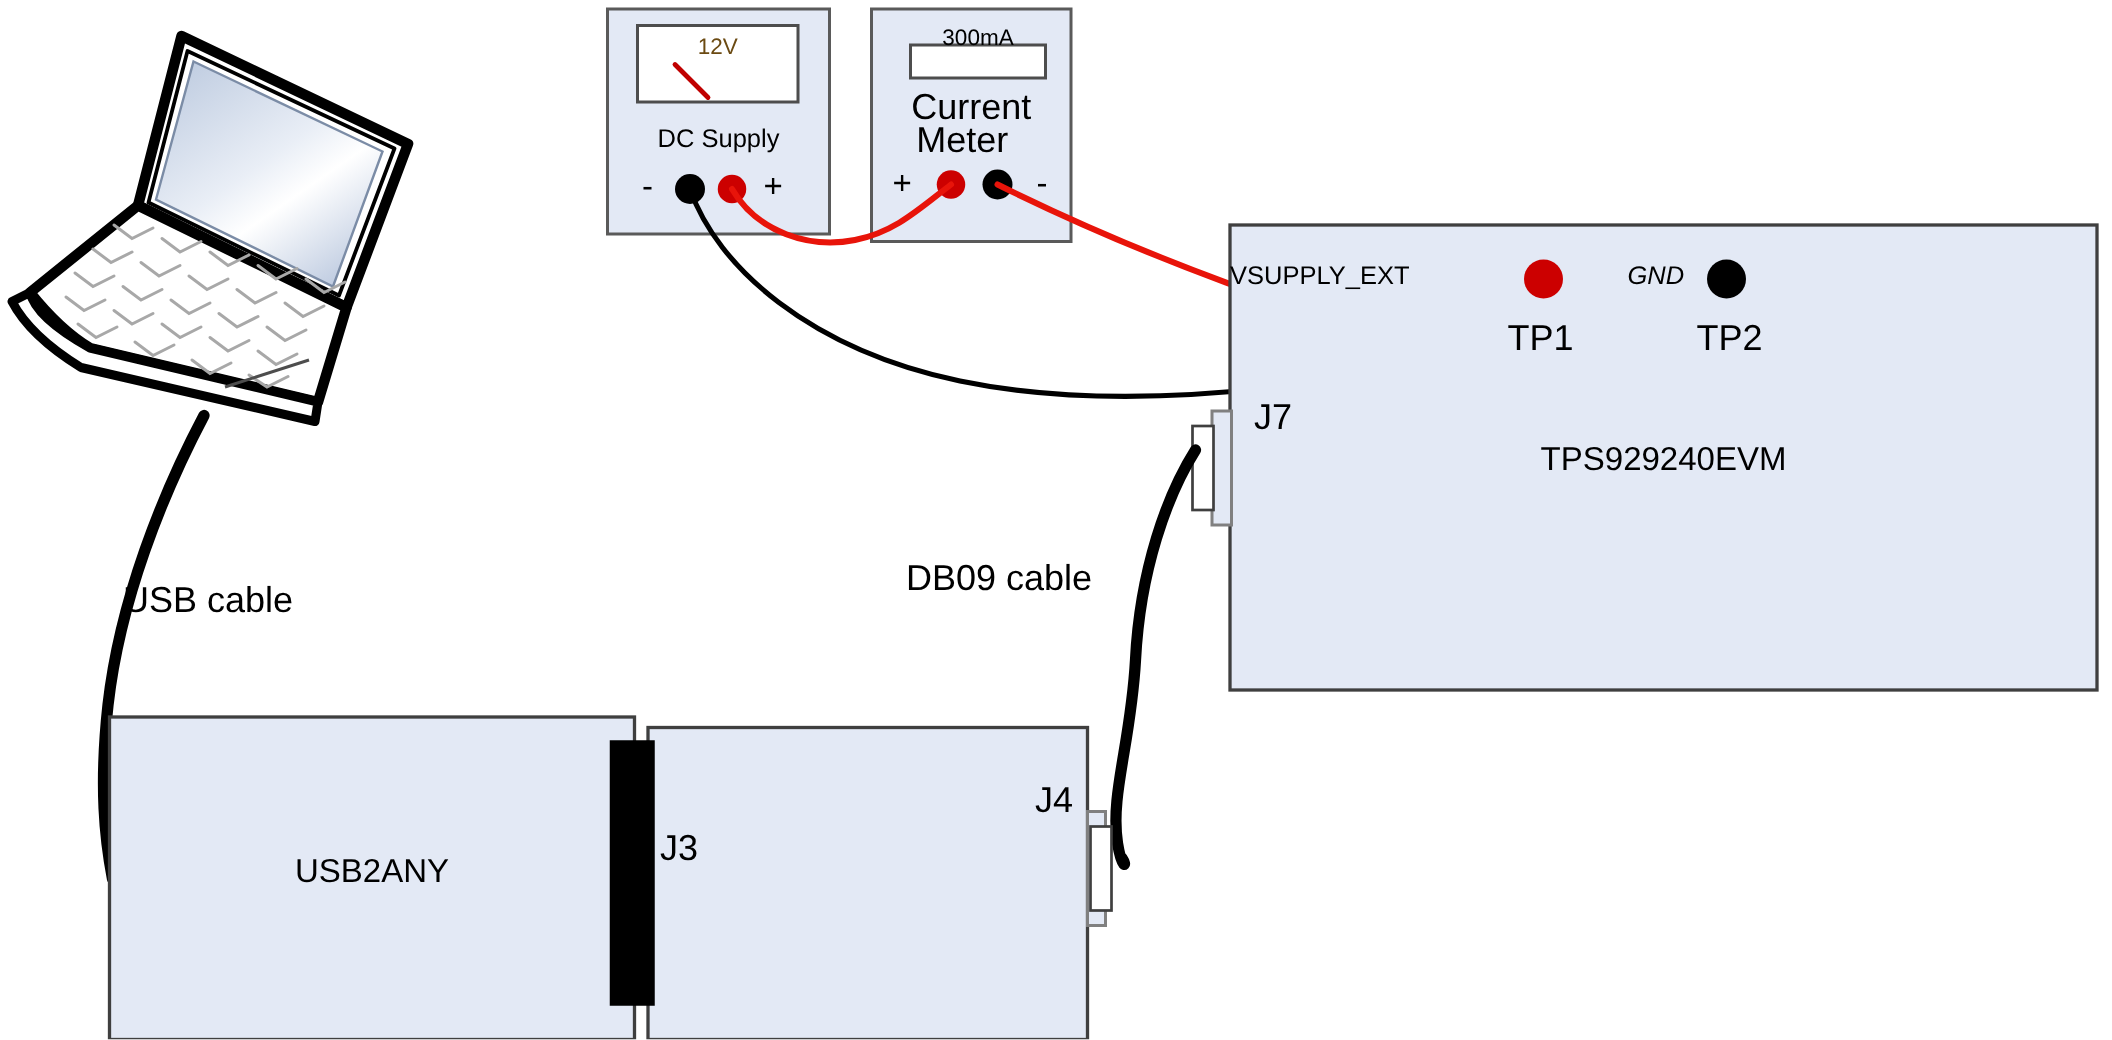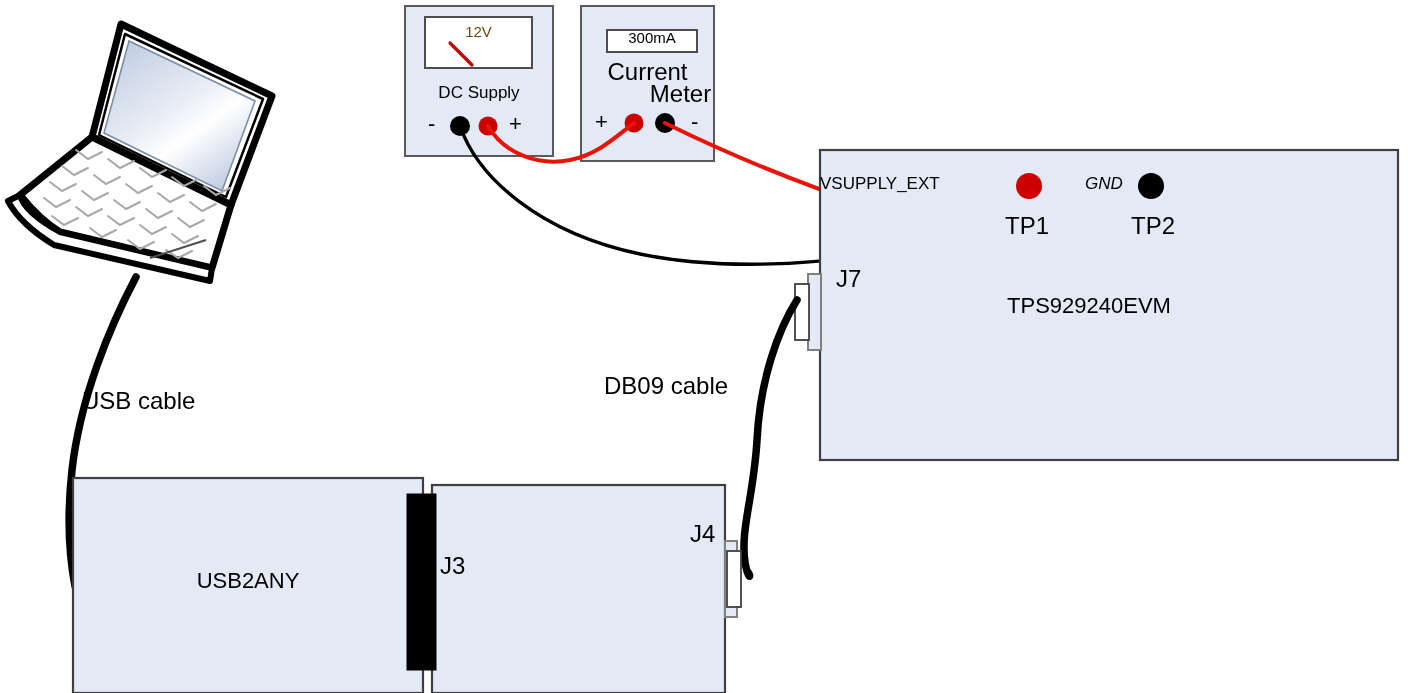--- a/index.html
+++ b/index.html
@@ -124,32 +124,32 @@
 
     <rect x="407" y="494" width="29" height="176" fill="#000000" stroke="#000000" stroke-width="1"></rect>
 
   </svg>
 
   <div class="lbl f15 ctr" style="left:425px;top:24px;width:107px;color:#6b4a12;">12V</div>
   <div class="lbl f21 ctr" style="left:403px;top:84px;width:152px;">DC Supply</div>
   <div class="lbl f22" style="left:428px;top:113px;">-</div>
   <div class="lbl f22" style="left:509px;top:113px;">+</div>
 
-  <div class="lbl f15 ctr" style="left:607px;top:30px;width:90px;">300mA</div>
+  <div class="lbl f15 ctr" style="left:607px;top:18px;width:90px;">300mA</div>
   <div class="lbl f20 ctr" style="left:581px;top:60px;width:133px;">Current</div>
-  <div class="lbl f20 ctr" style="left:614px;top:82px;width:133px;">Meter</div>
+  <div class="lbl f20 ctr" style="left:575px;top:82px;width:133px;">Meter</div>
   <div class="lbl f22" style="left:595px;top:111px;">+</div>
   <div class="lbl f22" style="left:691px;top:111px;">-</div>
 
   <div class="lbl f21" style="left:820px;top:175px;">VSUPPLY_EXT</div>
   <div class="lbl f20" style="left:1005px;top:214px;">TP1</div>
   <div class="lbl f21" style="left:1085px;top:175px;font-style:italic;">GND</div>
   <div class="lbl f20" style="left:1131px;top:214px;text-align:right;">TP2</div>
   <div class="lbl f20" style="left:836px;top:267px;">J7</div>
-  <div class="lbl f22 ctr" style="left:784px;top:295px;width:578px;padding-left:16px;">TPS929240EVM</div>
+  <div class="lbl f22 ctr" style="left:820px;top:295px;width:578px;">TPS929240EVM</div>
 
   <div class="lbl f20" style="left:82px;top:389px;text-align:center;">USB cable</div>
   <div class="lbl f20" style="left:604px;top:374px;">DB09 cable</div>
 
   <div class="lbl f22 ctr" style="left:73px;top:570px;width:350px;">USB2ANY</div>
 
   <div class="lbl f20" style="left:440px;top:522px;margin-top:32px;">J3</div>
   <div class="lbl f20" style="left:690px;top:522px;">J4</div>
 
 </div>

